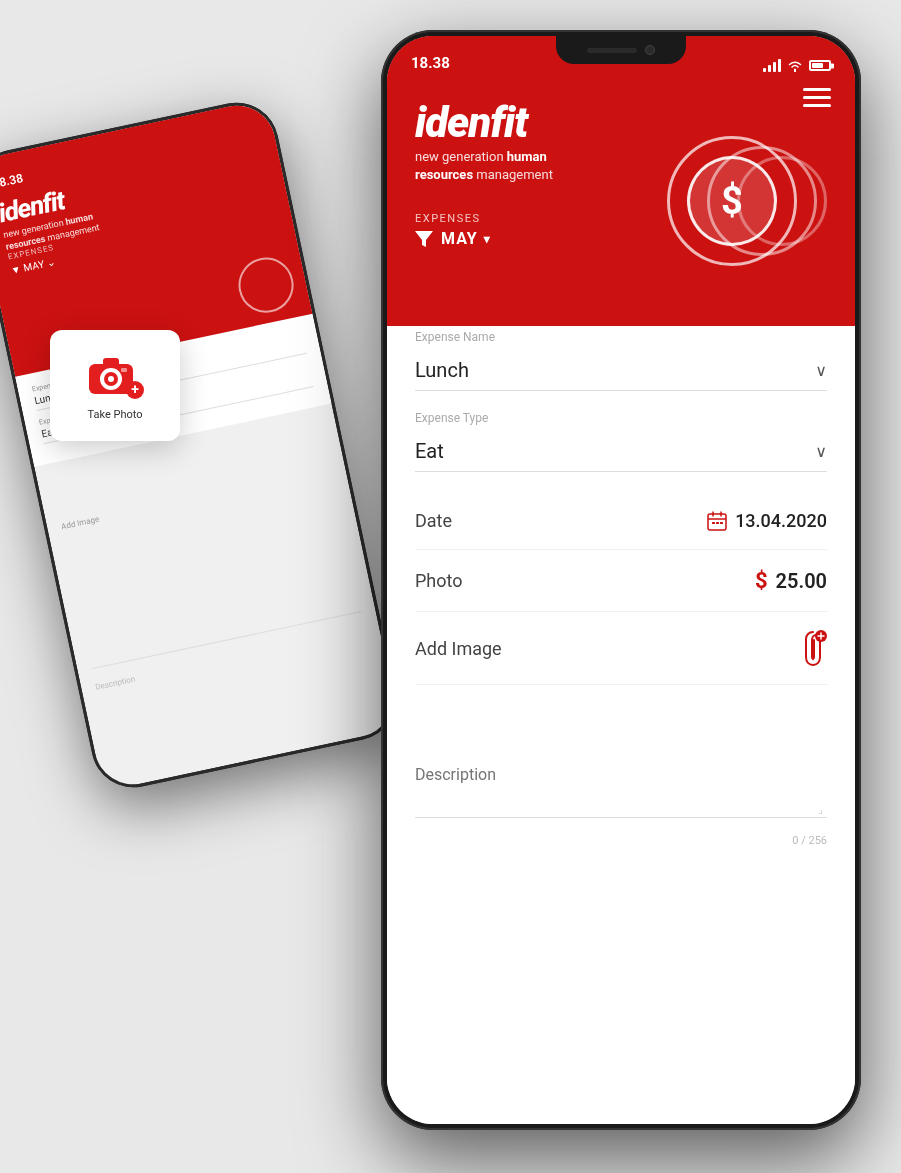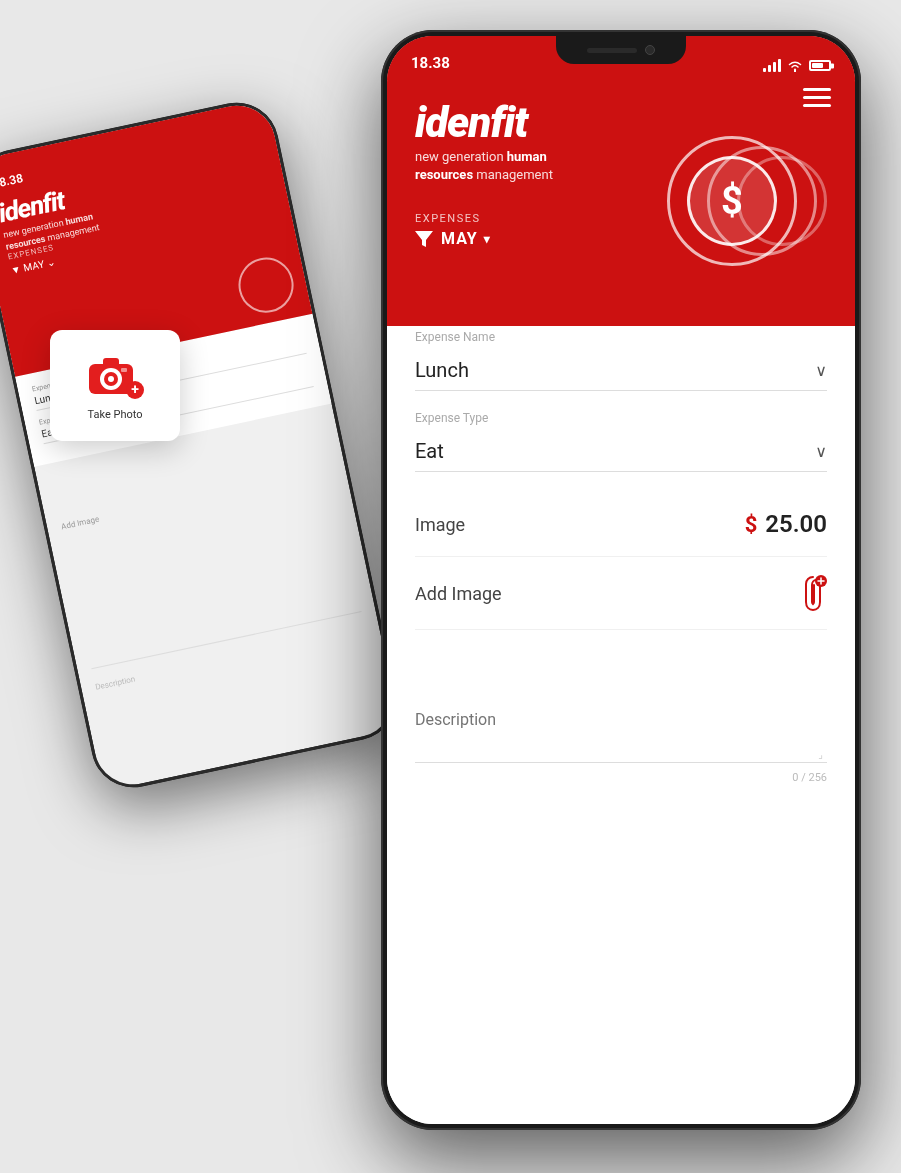--- a/index.html
+++ b/index.html
@@ -514,21 +514,21 @@
       gap: 8px;
     }
 
     .dollar-sign-red {
       color: #cc1111;
       font-size: 22px;
       font-weight: 700;
     }
 
     .total-value {
-      font-size: 24px;
+      font-size: 20px;
       color: #222;
       font-weight: 600;
     }
 
     
     .add-image-row {
       display: flex;
       align-items: center;
       justify-content: space-between;
       padding: 18px 0;
@@ -556,21 +556,21 @@
       color: #bbb;
       resize: none;
       height: 40px;
       font-family: inherit;
     }
 
     .char-count {
       text-align: right;
       font-size: 11px;
       color: #bbb;
-      margin-top: 8px;
+      margin-top: 16px;
     }
 
     
     .create-btn {
       background: #cc1111;
       color: white;
       border: none;
       border-radius: 10px;
       padding: 16px 0;
       width: 100%;
@@ -734,24 +734,40 @@
         
         <div class="form-group">
           <span class="form-label">Expense Type</span>
           <div class="form-dropdown">
             <span>Eat</span>
             <span class="dropdown-chevron">∨</span>
           </div>
         </div>
 
         
+        <div class="info-row">
+          <span class="info-label">Date</span>
+          <div class="info-value">
+
+            <svg width="20" height="20" viewBox="0 0 20 20">
+              <rect x="1" y="3" width="18" height="16" rx="2" stroke="#cc1111" stroke-width="1.5" fill="none"></rect>
+              <line x1="6" y1="1" x2="6" y2="5" stroke="#cc1111" stroke-width="1.5" stroke-linecap="round"></line>
+              <line x1="14" y1="1" x2="14" y2="5" stroke="#cc1111" stroke-width="1.5" stroke-linecap="round"></line>
+              <line x1="1" y1="8" x2="19" y2="8" stroke="#cc1111" stroke-width="1.5"></line>
+              <rect x="5" y="11" width="3" height="2" rx="0.5" fill="#cc1111"></rect>
+              <rect x="9" y="11" width="3" height="2" rx="0.5" fill="#cc1111"></rect>
+              <rect x="13" y="11" width="3" height="2" rx="0.5" fill="#cc1111"></rect>
+            </svg>
+            <span>13.04.2020</span>
+          </div>
+        </div>
 
         
         <div class="info-row">
-          <span class="info-label">Image</span>
+          <span class="info-label">Photo</span>
           <div class="info-value">
             <span class="dollar-sign-red">$</span>
             <span class="total-value">25.00</span>
           </div>
         </div>
 
         
         <div class="add-image-row">
           <span class="add-image-label">Add Image</span>
 

